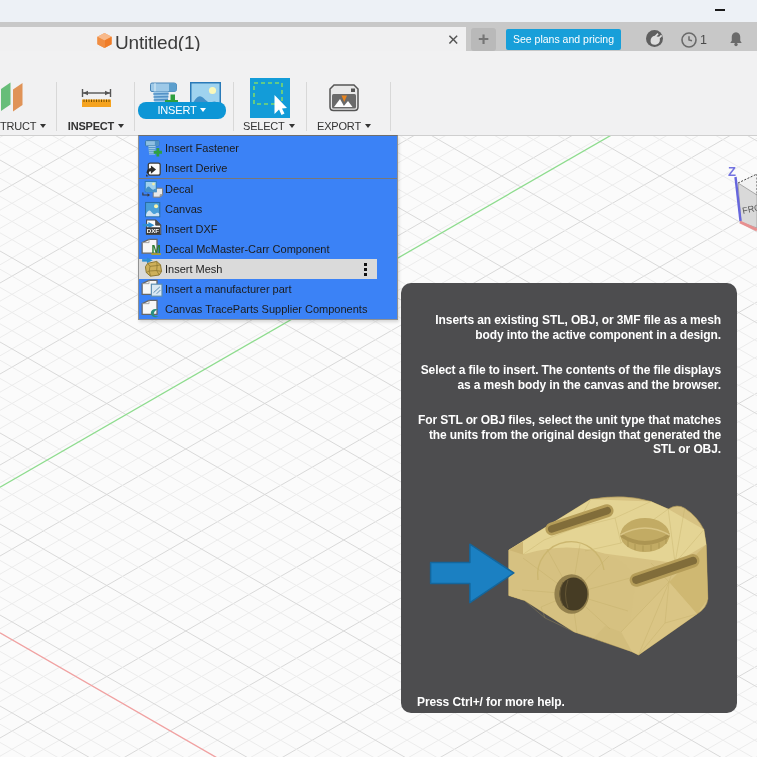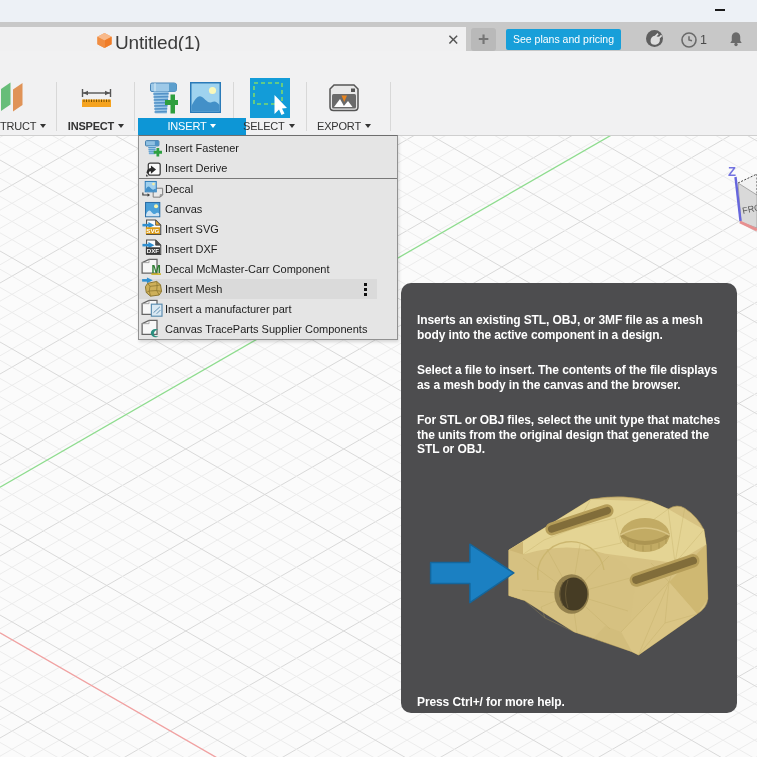--- a/index.html
+++ b/index.html
@@ -14,32 +14,32 @@
 #tabgrey{left:466px;top:27px;width:291px;height:24px;background:#c8c8c8;}
 #tabtext{left:115px;top:32px;font-size:19px;color:#3c3c3c;letter-spacing:-0.2px;}
 #tabclose{left:447px;top:31px;font-size:15px;color:#555;}
 #plusbtn{left:471px;top:28px;width:25px;height:23px;background:#b9b9b9;border-radius:3px;color:#757575;font-size:19px;font-weight:bold;text-align:center;line-height:21px;}
 #bluebtn{left:506px;top:29px;width:115px;height:21px;background:#189fd9;border-radius:2px;color:#fff;font-size:10.5px;text-align:center;line-height:21px;}
 
 #toolbar{left:0;top:51px;width:757px;height:84px;background:#f1f1f2;border-bottom:1px solid #cfcfcf;}
 .tdiv{position:absolute;top:82px;width:1px;height:49px;background:#d8d8d8;}
 .tlabel{position:absolute;top:119.5px;font-size:11px;letter-spacing:-0.2px;color:#333;white-space:nowrap;}
 .caret{display:inline-block;width:0;height:0;border-left:3.5px solid transparent;border-right:3.5px solid transparent;border-top:4px solid #333;margin-left:4px;vertical-align:2px;}
-#insertlabel{left:138px;top:118px;width:108px;height:17px;background:#0d96d6;color:#fff;font-size:11px;letter-spacing:-0.2px;text-align:center;line-height:17px;}
+#insertlabel{left:138px;top:102px;width:88px;height:17px;background:#0d96d6;color:#fff;font-size:11px;letter-spacing:-0.2px;text-align:center;line-height:17px;border-radius:8px;}
 #insertlabel .caret{border-top-color:#fff;}
 
-#menu{left:138px;top:135px;width:258px;background:#e5e5e5;border:1px solid #919191;border-top-color:#6e6e6e;padding-top:2px;box-shadow:1px 2px 3px rgba(0,0,0,0.15);}
+#menu{left:138px;top:135px;width:258px;background:#3b82f6;border:1px solid #919191;border-top-color:#6e6e6e;padding-top:2px;box-shadow:1px 2px 3px rgba(0,0,0,0.15);}
 .mi{height:20px;display:flex;align-items:center;position:relative;}
 .mi svg{margin-left:6px;flex:none;overflow:visible;}
 .mi span{margin-left:3px;font-size:11px;color:#1c1c1c;white-space:nowrap;}
 .msep{height:1px;background:#787878;}
 .mi.hl{background:#dadada;margin-right:20px;}
 .dots{position:absolute;right:10px;top:3.5px;width:3px;}.dots i{display:block;width:3px;height:3px;background:#111;margin-bottom:2px;}
 
-#panel{left:401px;top:283px;width:336px;height:430px;background:#4d4d4f;border-radius:10px;color:#fff;}
+#panel{left:401px;top:283px;width:336px;height:430px;background:#4d4d4f;border-radius:10px;color:#fff;text-align:right;}
 #panel p{margin:0 16px;font-size:12px;font-weight:bold;line-height:14.5px;letter-spacing:-0.1px;}
 #pressline{position:absolute;left:16px;bottom:4px;font-size:12px;font-weight:bold;letter-spacing:-0.1px;}
 </style>
 </head>
 <body>
 
 <svg id="grid" class="abs" style="left:0;top:136px" width="757" height="621" viewBox="0 136 757 621">
 <line x1="0" y1="119.2" x2="757" y2="-316.8" stroke="#ececec" stroke-width="1"></line>
 <line x1="0" y1="137.4" x2="757" y2="-298.6" stroke="#ececec" stroke-width="1"></line>
 <line x1="0" y1="155.6" x2="757" y2="-280.4" stroke="#ececec" stroke-width="1"></line>
@@ -325,31 +325,20 @@
       <svg width="17" height="17" viewBox="0 0 16 16">
   <rect x="0.5" y="1.4" width="13.4" height="13.4" fill="#4a9fd8" stroke="#2a6da6" stroke-width="1"></rect>
   <circle cx="10.4" cy="5" r="1.9" fill="#f7f3a8"></circle>
   <path d="M1 12.6 C2.8 8.6 4.2 8.2 5.8 10 C7.6 12 8.8 13 10.8 11.4 C11.8 10.6 13 11.2 13.4 12.2 L13.4 14.3 L1 14.3 Z" fill="#cfe3f2"></path>
  </svg>
       <span>Canvas</span>
     </div>
  <div class="mi">
       <svg width="17" height="17" viewBox="0 0 16 16">
   <path d="M1.5 -0.9 L10 -0.9 L14.8 3.9 L14.8 12.6 L1.5 12.6 Z" fill="#fdfdfd" stroke="#4a4a4a" stroke-width="1"></path>
-  <path d="M10 -0.9 L10 3.9 L14.8 3.9 Z" fill="#eca927" stroke="#4a4a4a" stroke-width="0.8"></path>
-  <line x1="-2.4" y1="3.9" x2="4" y2="3.9" stroke="#2f8fd0" stroke-width="2.4"></line>
-  <polygon points="3.2,1 8.9,3.9 3.2,6.8" fill="#2f8fd0"></polygon>
-  <rect x="0.8" y="5.9" width="13.3" height="6.4" fill="#d99a16"></rect>
-  <text x="7.4" y="11.3" font-size="5.8" font-weight="bold" fill="#fff" text-anchor="middle" font-family="Liberation Sans">SVG</text>
- </svg>
-      <span>Insert SVG</span>
-    </div>
- <div class="mi">
-      <svg width="17" height="17" viewBox="0 0 16 16">
-  <path d="M1.5 -0.9 L10 -0.9 L14.8 3.9 L14.8 12.6 L1.5 12.6 Z" fill="#fdfdfd" stroke="#4a4a4a" stroke-width="1"></path>
   <path d="M10 -0.9 L10 3.9 L14.8 3.9 Z" fill="#4a4a4a" stroke="#4a4a4a" stroke-width="0.8"></path>
   <line x1="-2.4" y1="3.9" x2="4" y2="3.9" stroke="#2f8fd0" stroke-width="2.4"></line>
   <polygon points="3.2,1 8.9,3.9 3.2,6.8" fill="#2f8fd0"></polygon>
   <rect x="0.8" y="5.9" width="13.3" height="6.4" fill="#3a3a3a"></rect>
   <text x="7.4" y="11.3" font-size="5.8" font-weight="bold" fill="#fff" text-anchor="middle" font-family="Liberation Sans">DXF</text>
  </svg>
       <span>Insert DXF</span>
     </div>
  <div class="mi">
       <svg width="17" height="17" viewBox="0 0 16 16">

